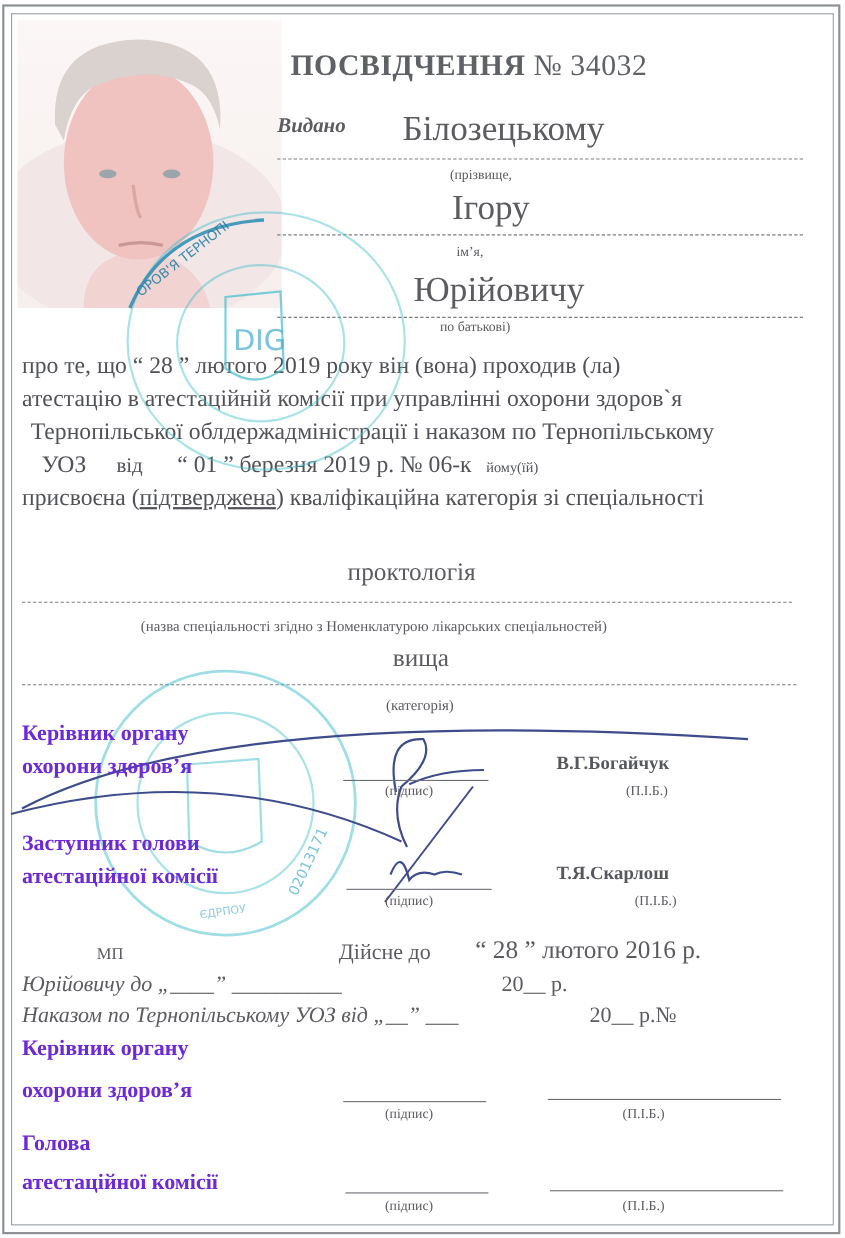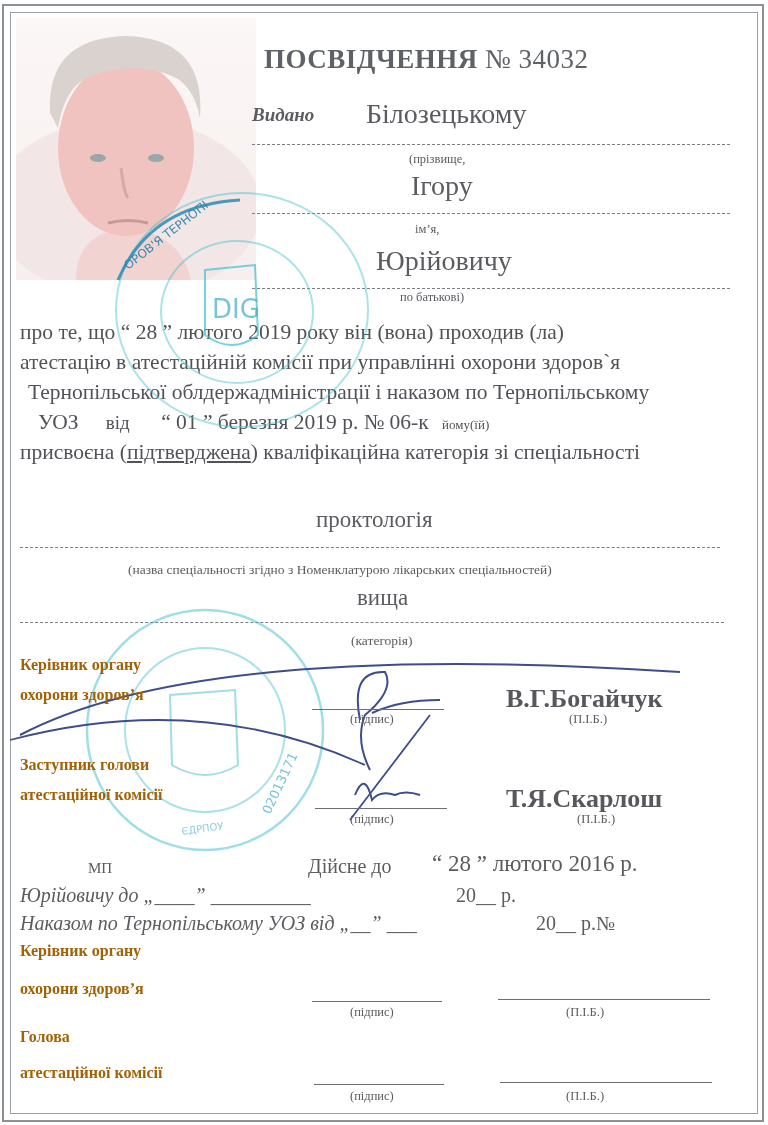--- a/index.html
+++ b/index.html
@@ -10,26 +10,26 @@
   .outer { position: absolute; left: 2px; top: 4px; width: 762px; height: 1118px; border: 2px solid #8d9196; box-sizing: border-box; }
   .inner { position: absolute; left: 10px; top: 12px; width: 748px; height: 1102px; border: 1.5px solid #9aa0a6; box-sizing: border-box; }
   .abs { position: absolute; white-space: nowrap; }
   .photo {
     position: absolute; left: 16px; top: 18px; width: 240px; height: 262px; overflow: hidden;
     background: linear-gradient(180deg, #fbf7f6 0%, #f7eeee 100%);
   }
   .title { left: 264px; top: 44px; font-size: 27px; font-weight: bold; letter-spacing: 0.5px; color: #5e6166; }
   .title .num { font-weight: normal; }
   .lbl-it { font-style: italic; font-weight: bold; font-size: 19px; }
-  .fill { font-size: 28px; }
+  .fill { font-size: 32px; }
   .small { font-size: 12.5px; }
   .dash { position: absolute; border-top: 1.5px dashed #7a7d82; height: 0; }
   .body-line { font-size: 21.5px; color: #505257; }
-  .bold-lbl { font-weight: bold; font-size: 16px; color: #a16207; }
-  .name-bold { font-weight: bold; font-size: 26px; color: #56585d; }
+  .bold-lbl { font-weight: bold; font-size: 20px; color: #6d28d9; }
+  .name-bold { font-weight: bold; font-size: 17px; color: #56585d; }
   .solid { position: absolute; border-top: 1.5px solid #6b6e73; height: 0; }
   .it { font-style: italic; font-size: 20px; }
   .stamp { position: absolute; border-radius: 50%; border: 2px solid rgba(64,190,205,0.55); }
   svg { position: absolute; overflow: visible; }
 </style>
 </head>
 <body>
 
 <div class="outer"></div>
 <div class="inner"></div>

